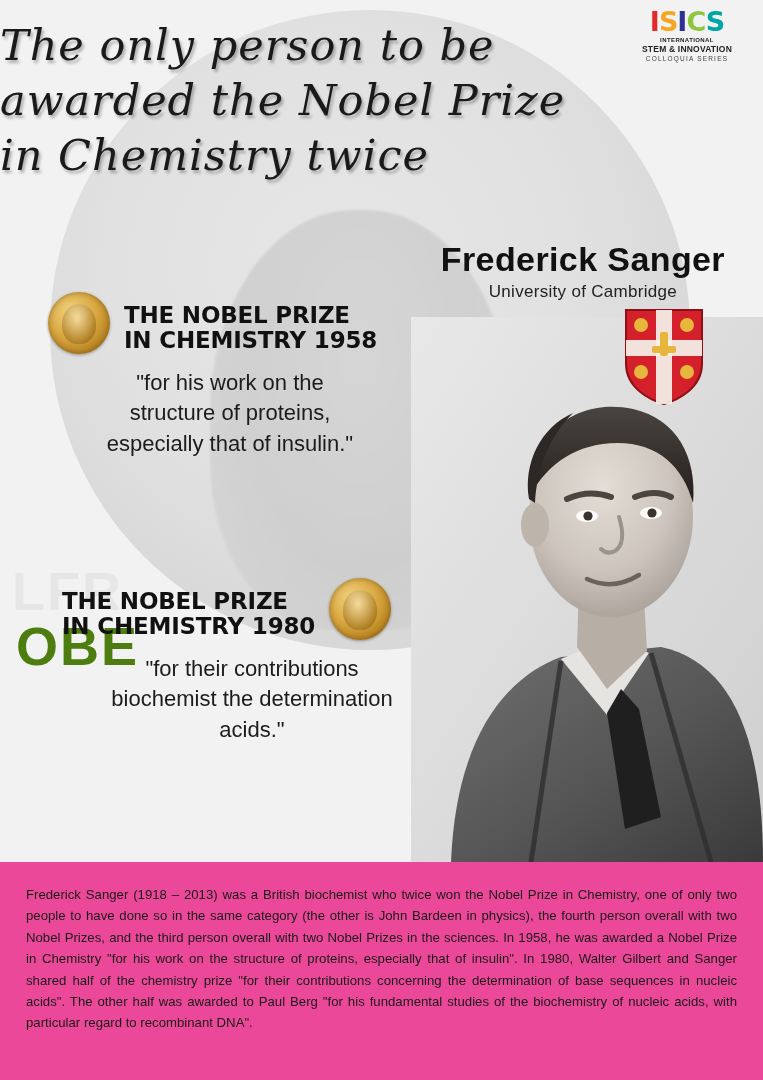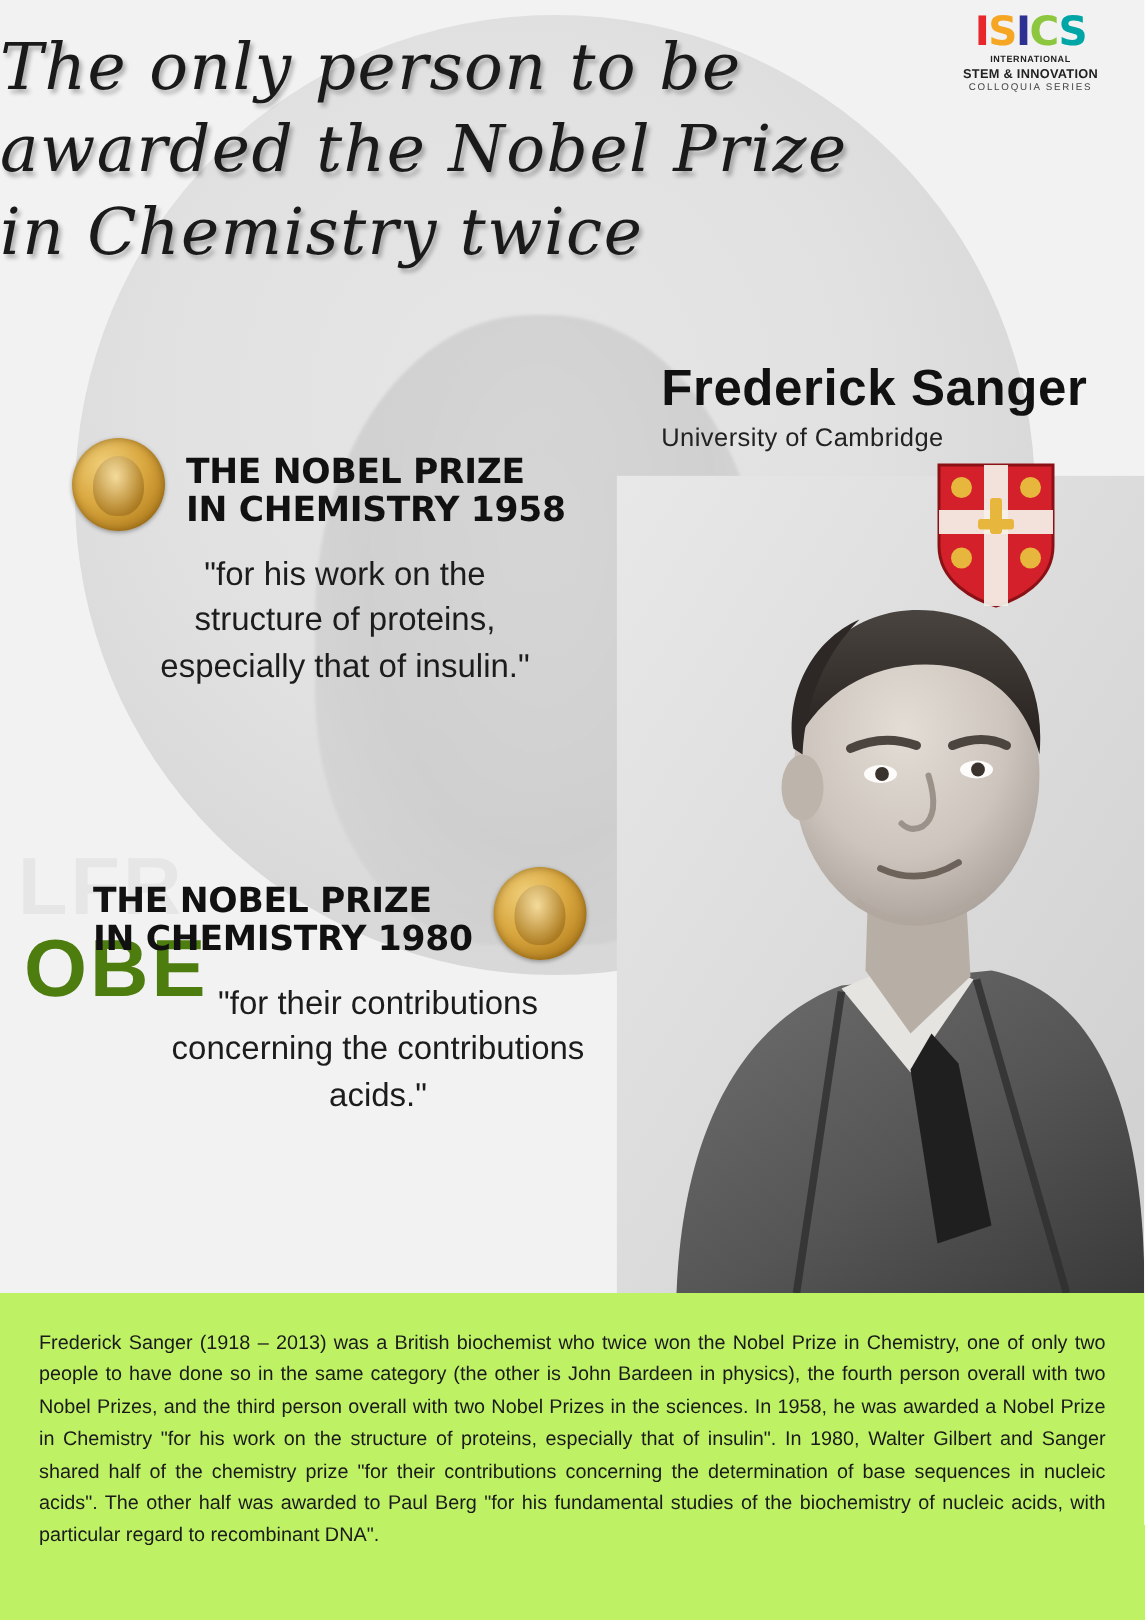--- a/index.html
+++ b/index.html
@@ -102,21 +102,21 @@
   }
   .headline .l1 { display: block; font-size: 43px; letter-spacing: 1px; }
   .headline .l2 { display: block; font-size: 43px; letter-spacing: 1px; }
   .headline .l3 { display: block; font-size: 43px; letter-spacing: 1px; }
 
   
   .name-block {
     position: absolute;
     right: 38px;
     top: 240px;
-    text-align: left;
+    text-align: center;
     z-index: 16;
   }
   .laureate-name {
     font-size: 34px;
     font-weight: bold;
     color: #111;
     letter-spacing: 0.4px;
   }
   .laureate-affil {
     font-size: 17px;
@@ -196,21 +196,21 @@
   #award-1980 { left: 62px; top: 578px; width: 400px; }
   #award-1980 .award-head { justify-content: flex-start; }
   #award-1980 .award-quote { width: 380px; margin-left: 0; }
 
   
   .footer {
     position: absolute;
     left: 0; bottom: 0;
     width: 763px;
     height: 218px;
-    background: #bef264;
+    background: #ec4899;
     padding: 22px 26px 0 26px;
     z-index: 25;
   }
   .footer p {
     font-size: 13.2px;
     line-height: 1.62;
     color: #1a1a1a;
     text-align: justify;
   }
 </style>
@@ -338,21 +338,21 @@
   <div class="award" id="award-1980">
     <div class="award-head">
       <div class="award-title">
         <span class="ln">THE NOBEL PRIZE</span>
         <span class="ln">IN CHEMISTRY 1980</span>
       </div>
       <div class="medal"></div>
     </div>
     <div class="award-quote">
       <span class="ln">"for their contributions</span>
-      <span class="ln">concerning the contributions</span>
+      <span class="ln">biochemist the determination</span>
       <span class="ln">acids."</span>
     </div>
   </div>
 
   <div class="footer">
     <p>Frederick Sanger (1918 – 2013) was a British biochemist who twice won the Nobel Prize in Chemistry, one of only two people to have done so in the same category (the other is John Bardeen in physics), the fourth person overall with two Nobel Prizes, and the third person overall with two Nobel Prizes in the sciences. In 1958, he was awarded a Nobel Prize in Chemistry "for his work on the structure of proteins, especially that of insulin". In 1980, Walter Gilbert and Sanger shared half of the chemistry prize "for their contributions concerning the determination of base sequences in nucleic acids". The other half was awarded to Paul Berg "for his fundamental studies of the biochemistry of nucleic acids, with particular regard to recombinant DNA".</p>
   </div>
 
 </div>
 

